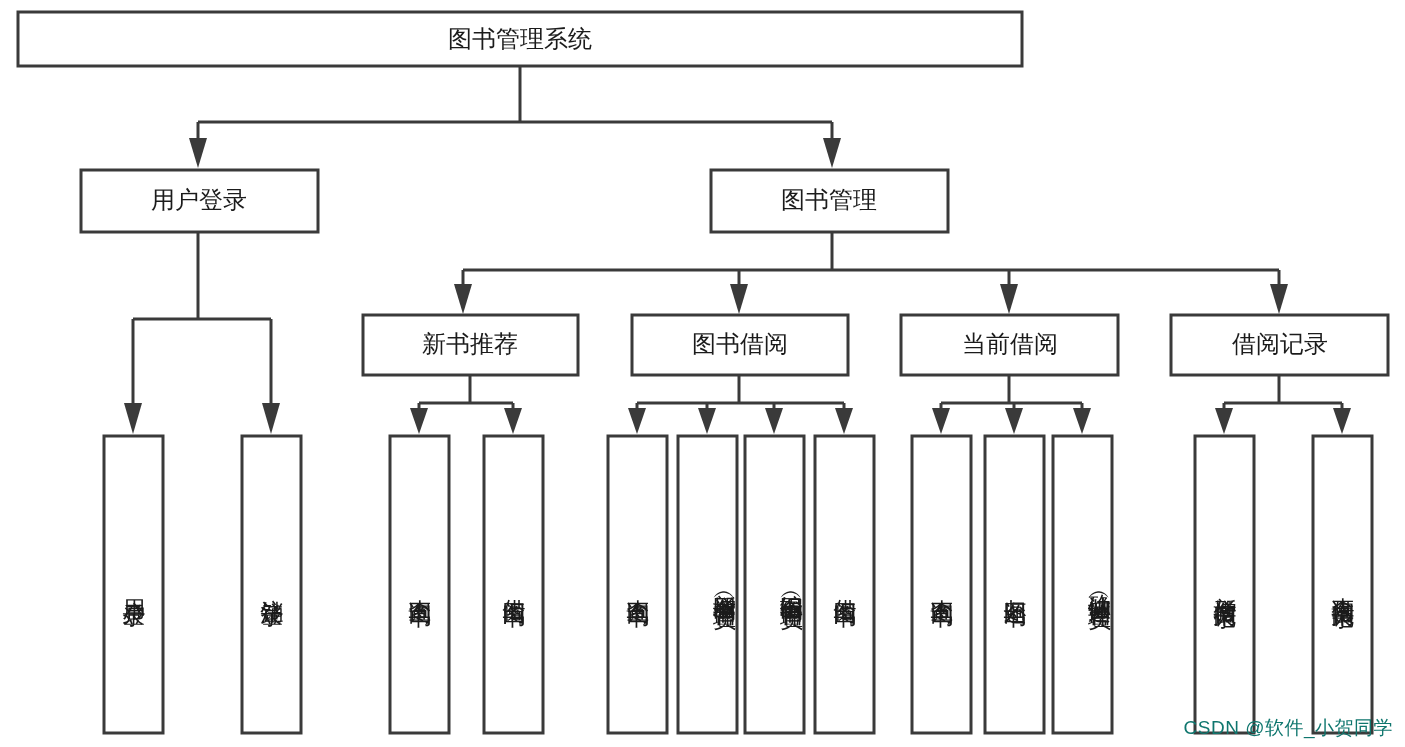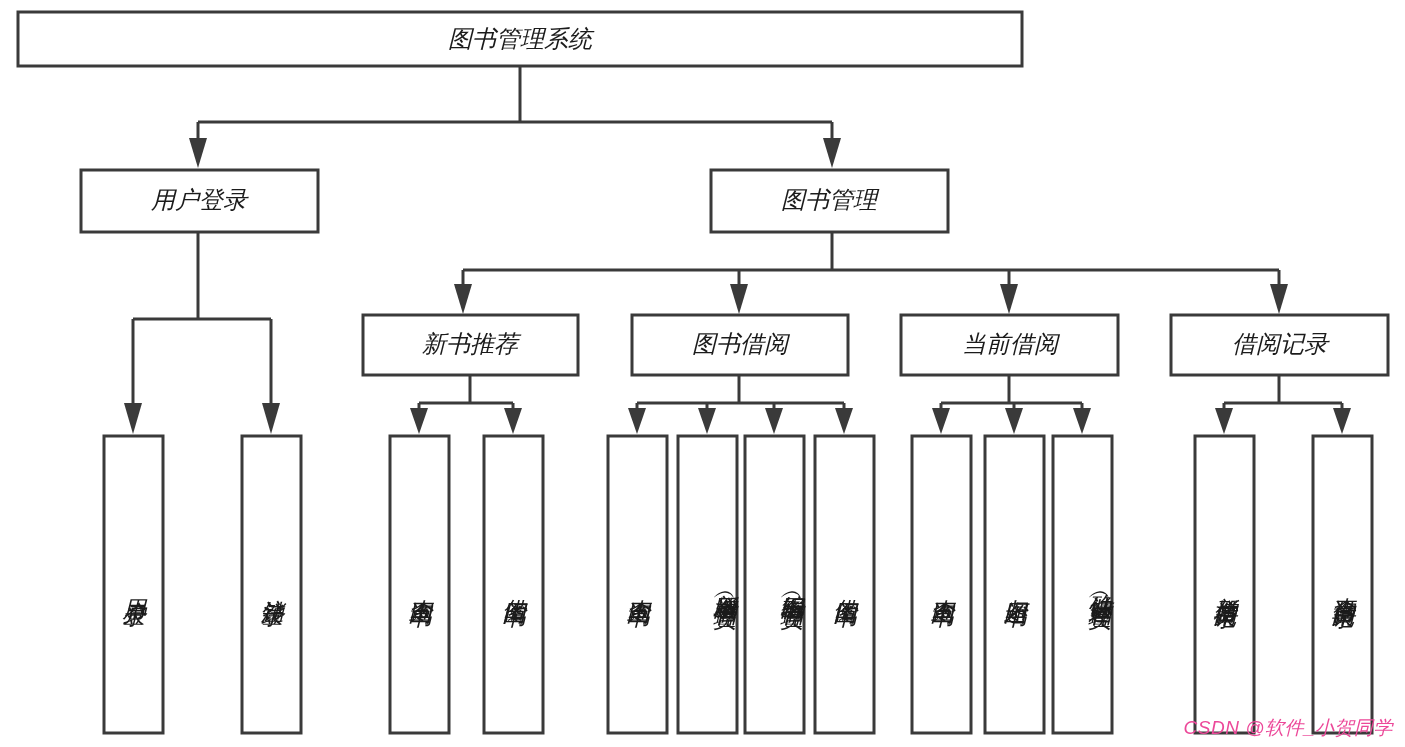--- a/index.html
+++ b/index.html
@@ -10,21 +10,20 @@
   }
   body {
     font-family: "Liberation Sans", "DejaVu Sans", sans-serif;
   }
   #diagram-root {
     position: relative;
     width: 1405px;
     height: 747px;
     background: #ffffff;
     overflow: hidden;
-    font-style: italic;
   }
   svg.diagram-canvas {
     position: absolute;
     left: 0;
     top: 0;
     width: 1405px;
     height: 747px;
     display: block;
   }
   .node-box {
@@ -63,21 +62,21 @@
     color: #1b1b1b;
     white-space: nowrap;
     pointer-events: none;
   }
   .watermark {
     position: absolute;
     right: 12px;
     bottom: 6px;
     font-family: "Liberation Sans", "DejaVu Sans", sans-serif;
     font-size: 19px;
-    color: #ec4899;
+    color: #0f766e;
     letter-spacing: 0.5px;
     white-space: nowrap;
   }
 </style>
 </head>
 <body>
 
 <div id="diagram-root">
 
   <svg class="diagram-canvas" viewBox="0 0 1405 747">

